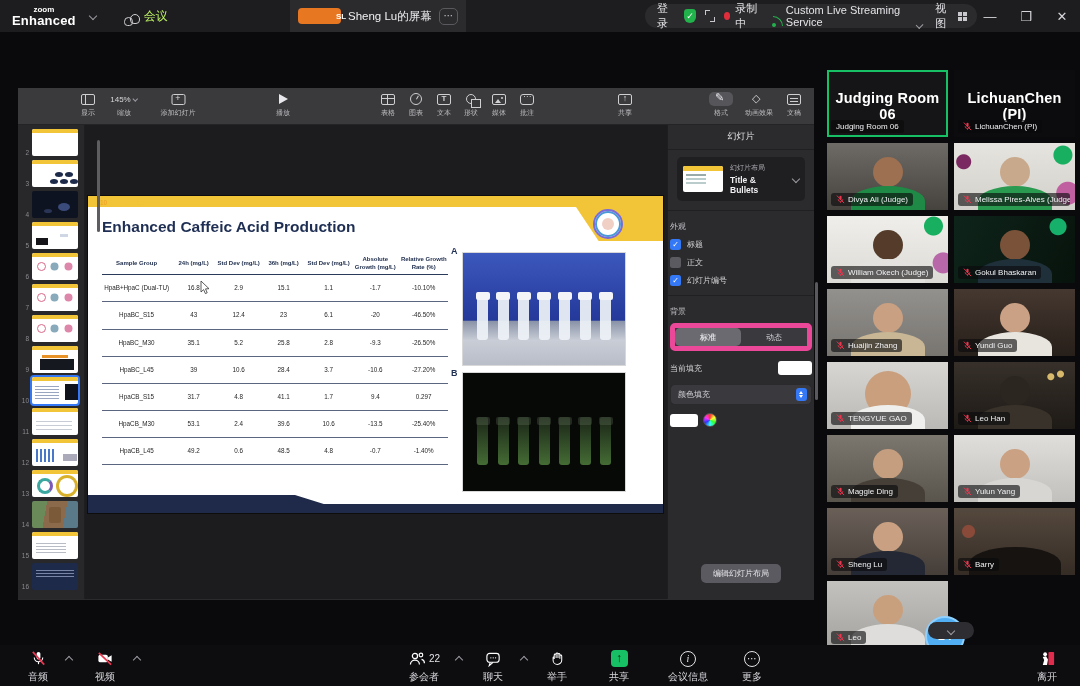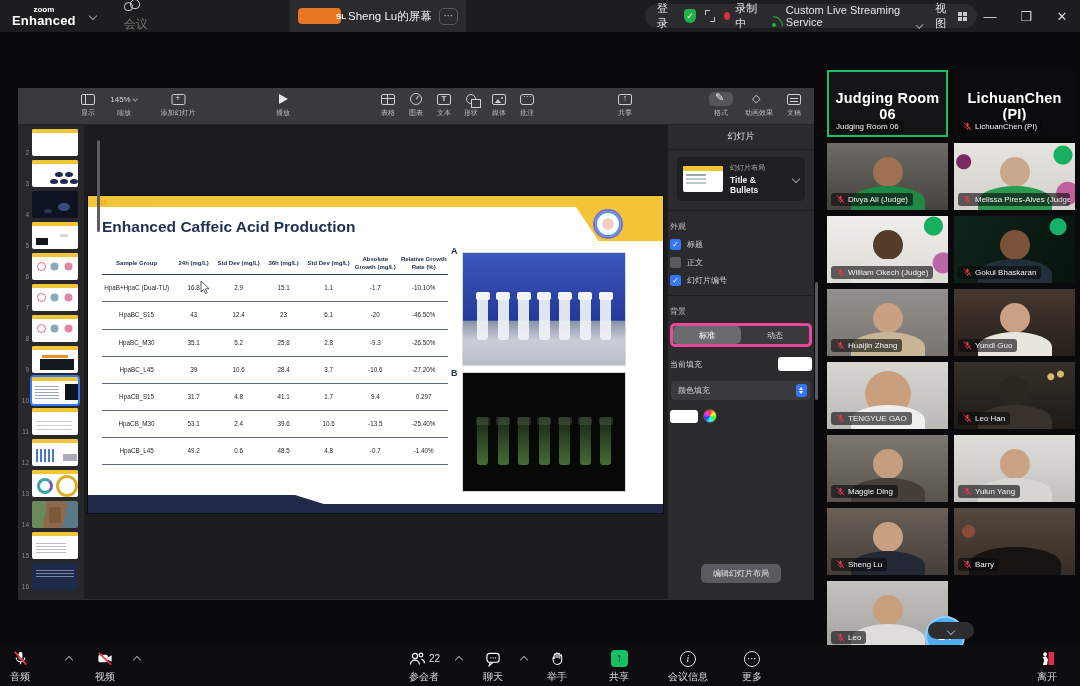--- a/index.html
+++ b/index.html
@@ -6,21 +6,21 @@
   *{box-sizing:border-box;font-family:"Liberation Sans","DejaVu Sans",sans-serif;}
   .app{position:relative;width:1080px;height:686px;background:#0a0a0c;overflow:hidden;color:#ddd;}
 
   
   .titlebar{position:absolute;left:0;top:0;width:1080px;height:32px;background:#1d1d1f;display:flex;align-items:center;}
   .tb-logo{display:flex;flex-direction:column;line-height:1;margin-left:12px;color:#fff;align-items:center;}
   .tb-logo .l1{font-size:8px;font-weight:bold;}
   .tb-logo .l2{font-size:13px;font-weight:bold;letter-spacing:.2px;}
   .chev{width:6px;height:6px;border-left:1.5px solid #9a9aa0;border-top:1.5px solid #9a9aa0;display:inline-block;}
   .chev.down{transform:rotate(-135deg);} .chev.up{transform:rotate(45deg);}
-  .tb-meeting{display:flex;align-items:flex-start;gap:6px;margin-left:28px;color:#737373;font-size:12px;flex-direction:column;}
+  .tb-meeting{display:flex;align-items:flex-end;gap:6px;margin-left:28px;color:#bef264;font-size:12px;}
   .ppl{position:relative;width:14px;height:11px;}
   .ppl::before,.ppl::after{content:"";position:absolute;border:1.4px solid #cfcfd4;border-radius:50% 50% 40% 40%;}
   .ppl::before{left:0;top:3px;width:7px;height:7px;}
   .ppl::after{left:6px;top:0;width:8px;height:8px;}
   .tb-tab{position:absolute;left:290px;top:0;height:32px;width:176px;background:#2b2b2d;display:flex;align-items:center;gap:7px;padding:0 8px;border-radius:0 0 0 0;}
   .sl-badge{width:16px;height:16px;border-radius:4px;background:#e87722;color:#fff;font-size:8px;font-weight:bold;display:flex;align-items:center;justify-content:center;padding-left:43px;}
   .tb-tab .tname{font-size:11.5px;color:#f0f0f2;white-space:nowrap;}
   .tb-tab .more{margin-left:auto;width:20px;height:17px;border:1px solid #5a5a5e;border-radius:5px;color:#c9c9cd;font-size:10px;line-height:14px;text-align:center;}
   .tb-right{position:absolute;left:645px;top:4px;height:24px;width:332px;background:#2b2b2d;border-radius:12px;display:flex;align-items:center;gap:9px;padding:0 12px;font-size:11px;color:#e4e4e8;}
   .shield{width:14px;height:14px;background:#22b24c;border-radius:4px 4px 7px 7px;color:#fff;font-size:9px;line-height:14px;text-align:center;}
@@ -127,21 +127,21 @@
   .layout-mini::after{content:"";position:absolute;left:3px;top:8px;width:20px;height:1.5px;background:#9aa;box-shadow:0 4px 0 #bcc,0 8px 0 #bcc;}
   .layout-txt .s1{font-size:7px;color:#a8a8ae;}
   .layout-txt .s2{font-size:8.5px;font-weight:bold;color:#f0f0f4;margin-top:2px;}
   .layout-card .chev{margin-left:auto;}
   .insp-sec{margin:10px 2px 0;}
   .insp-h{font-size:8px;color:#c2c2c8;margin-bottom:6px;}
   .ckrow{display:flex;align-items:center;gap:6px;margin:7px 0;}
   .ckbox{width:11px;height:11px;border-radius:2.5px;background:#3478f6;color:#fff;font-size:8px;line-height:11px;text-align:center;}
   .ckbox.off{background:#5a5a60;color:transparent;}
   .insp-div{height:1px;background:#202022;margin:9px 0 0;}
-  .seg{display:flex;margin-top:4px;background:#3a3a3e;border-radius:5px;overflow:hidden;border:3px solid #ec4899;}
+  .seg{display:flex;margin-top:4px;background:#3a3a3e;border-radius:5px;overflow:hidden;border:5px solid #ec4899;}
   .seg div{flex:1;text-align:center;padding:3.5px 0;color:#d8d8dc;}
   .seg .on{background:#6a6a70;border-radius:5px;font-weight:bold;}
   .fillrow{display:flex;align-items:center;justify-content:space-between;margin-top:10px;}
   .swatch{width:34px;height:14px;background:#fff;border-radius:3px;}
   .dropdown{margin-top:9px;background:#3a3a3e;border:1px solid #2a2a2c;border-radius:5px;display:flex;align-items:center;justify-content:space-between;padding:3px 4px 3px 7px;}
   .stepper{width:11px;height:13px;background:#3478f6;border-radius:3px;position:relative;}
   .stepper::before{content:"";position:absolute;left:3px;top:3px;border-left:2.5px solid transparent;border-right:2.5px solid transparent;border-bottom:3px solid #fff;}
   .stepper::after{content:"";position:absolute;left:3px;bottom:3px;border-left:2.5px solid transparent;border-right:2.5px solid transparent;border-top:3px solid #fff;}
   .colorrow{display:flex;align-items:center;gap:5px;margin-top:8px;}
   .swatch.small{width:28px;height:13px;}
@@ -800,21 +800,21 @@
           </div>
           <div class="badge24">24</div>
         </div>
       </div>
     <div class="pmore">
         <span class="chev down"></span>
       </div>
   </div>
 
   <div class="bottombar">
-    <div class="bb" style="left:20px">
+    <div class="bb" style="left:38px">
       <span class="ic">
           <svg width="17" height="17" viewBox="0 0 18 18">
             <rect x="7" y="2" width="4" height="8" rx="2" fill="#fff"></rect>
             <path d="M4.5 8a4.5 4.5 0 0 0 9 0" stroke="#fff" fill="none" stroke-width="1.2"></path>
             <line x1="9" y1="12.6" x2="9" y2="15" stroke="#fff" stroke-width="1.2"></line>
             <line x1="3" y1="2" x2="15" y2="15.5" stroke="#e8374f" stroke-width="1.8"></line>
           </svg>
         </span>
       <span class="lab">音频</span>
     </div>

